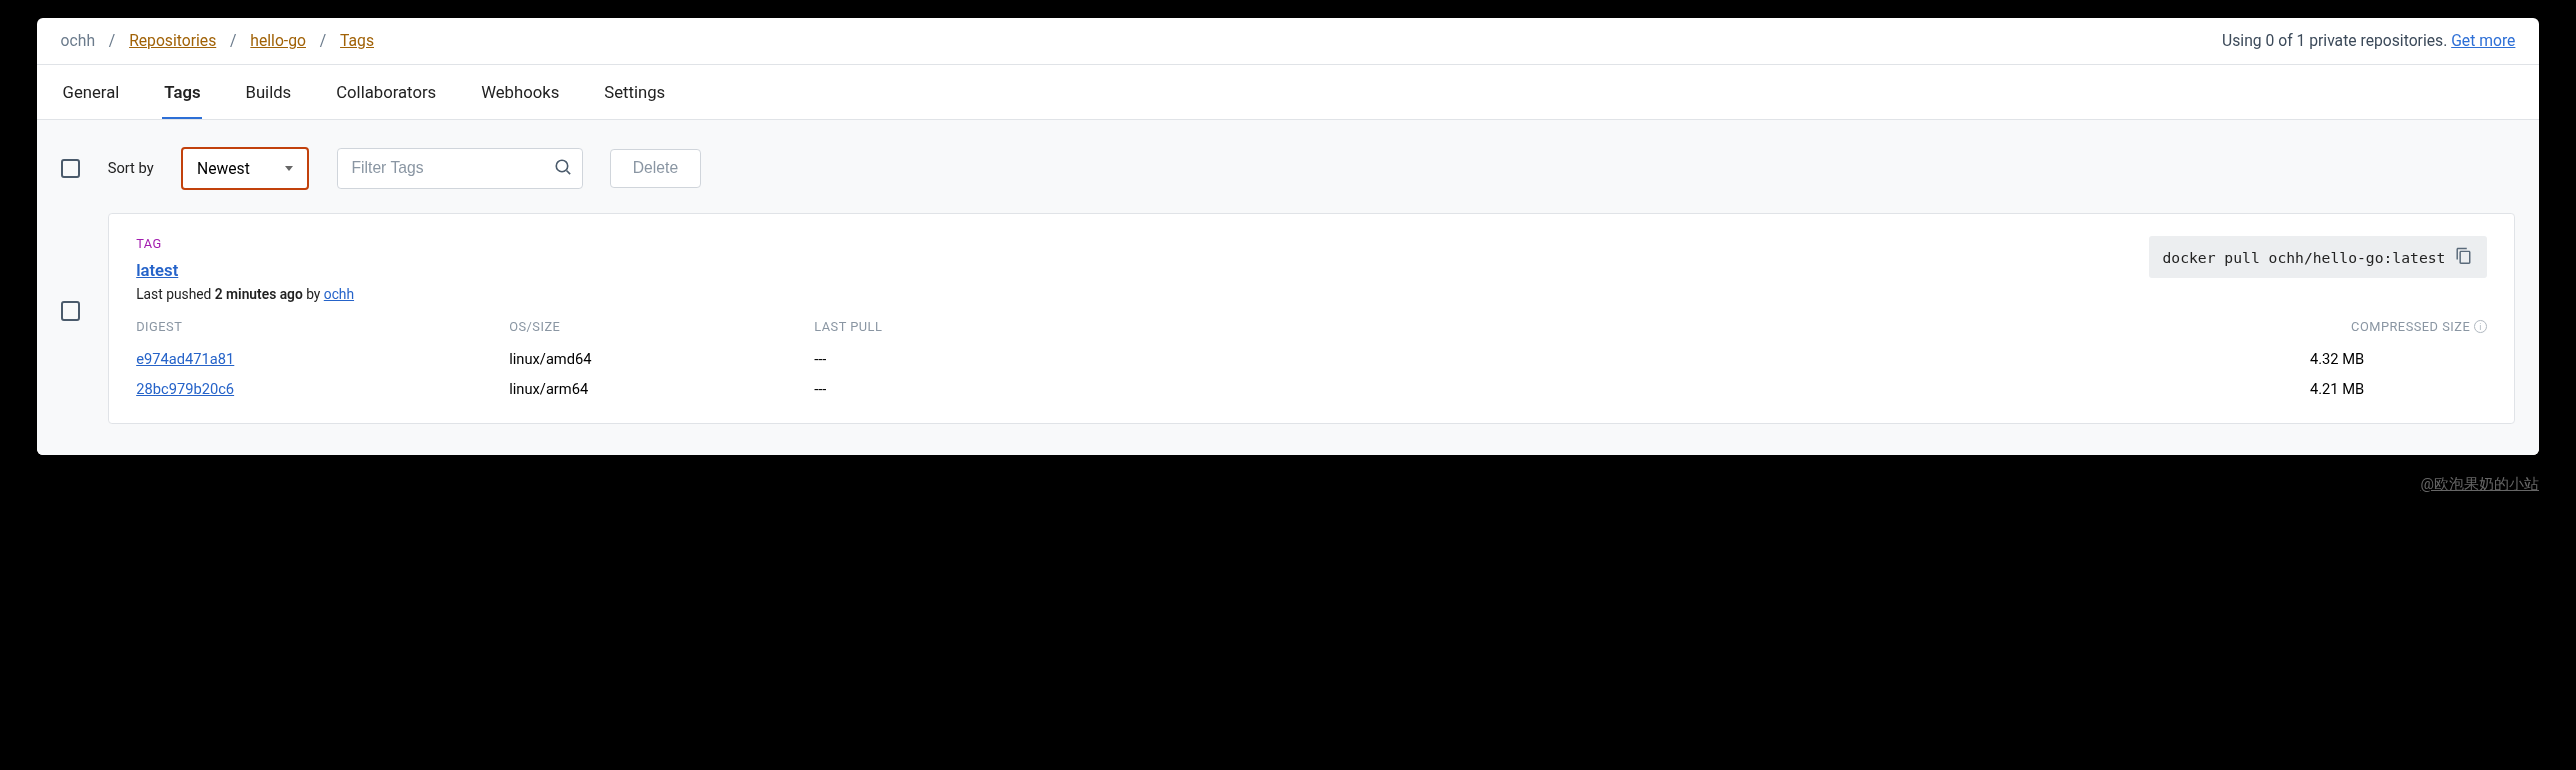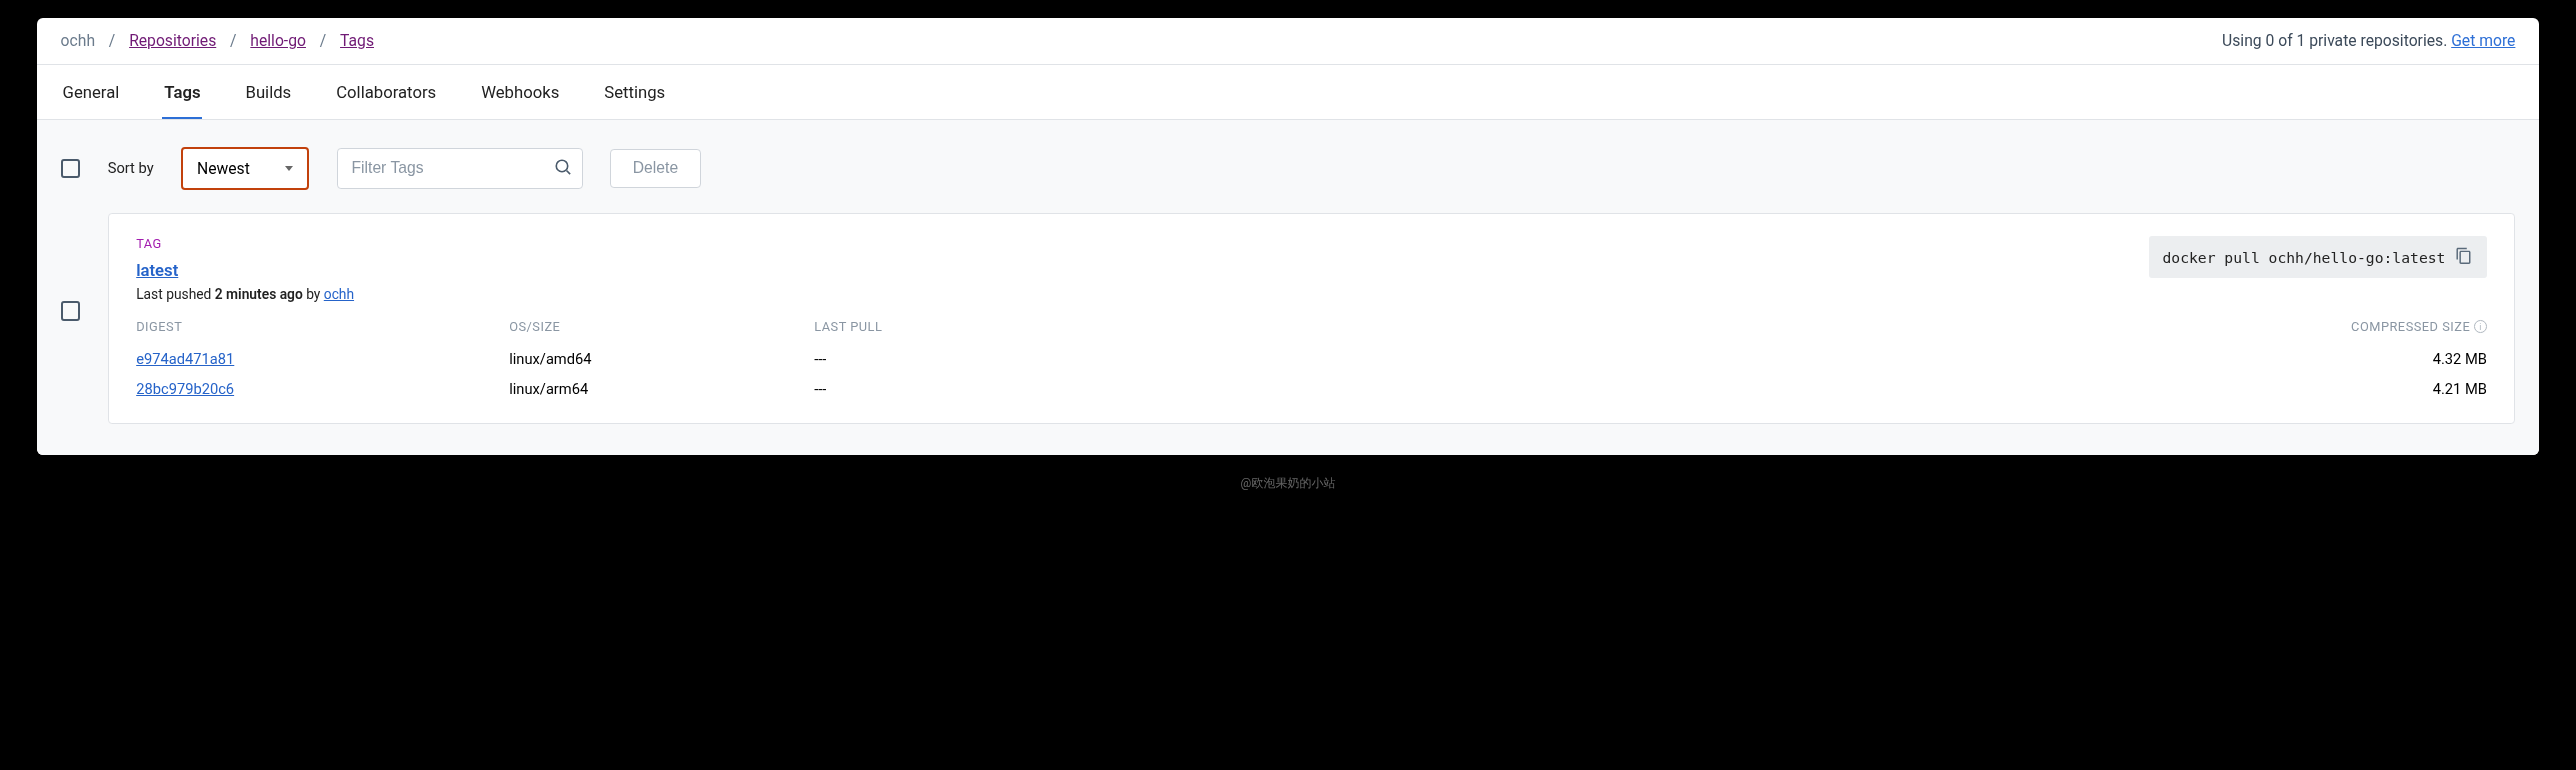--- a/index.html
+++ b/index.html
@@ -2,21 +2,21 @@
 <html><head>
   <meta charset="utf-8">
   <style>
     * { box-sizing: border-box; margin: 0; padding: 0; }
     body { font-family: -apple-system, BlinkMacSystemFont, "Segoe UI", Roboto, Helvetica, Arial, sans-serif; background: #000; }
     .window { background: #fff; border-radius: 5.9px; margin: 17.7px 37px; overflow: hidden; }
     .breadcrumb-bar { display: flex; justify-content: space-between; align-items: center; padding: 13.8px 23.6px; border-bottom: 1px solid #e0e3e7; font-size: 15.7px; }
     .breadcrumb { display: flex; align-items: center; gap: 13.8px; }
     .breadcrumb .sep { color: #6b7b8c; }
     .breadcrumb .muted { color: #6b7b8c; }
-    .breadcrumb a { color: #701a75; text-decoration: underline; }
+    .breadcrumb a { color: #a16207; text-decoration: underline; }
     .quota { color: #3c4a5a; font-size: 15.7px; }
     .quota a { color: #2d6fd6; text-decoration: underline; }
     .tabs { display: flex; gap: 41px; padding: 0 23.6px; border-bottom: 1px solid #e0e3e7; }
     .tab { padding: 17.7px 2px 14.7px; font-size: 16.7px; color: #222; cursor: pointer; border-bottom: 2.9px solid transparent; }
     .tab.active { font-weight: 600; border-bottom-color: #2d6fd6; }
     .content-area { background: #f8f9fa; padding: 27.5px 23.6px 31px; }
     .toolbar { display: flex; align-items: center; gap: 27.5px; margin-bottom: 23.6px; }
     .checkbox { width: 19.6px; height: 19.6px; border: 2px solid #4a5a6b; border-radius: 2.9px; cursor: pointer; flex-shrink: 0; }
     .sort-label { font-size: 14.7px; color: #222; }
     .sort-select { display: flex; align-items: center; justify-content: space-between; background: #fff; border: 2px solid #c2410c; border-radius: 3.9px; padding: 9.8px 13.8px; width: 128px; font-size: 15.7px; cursor: pointer; }
@@ -35,23 +35,23 @@
     .pushed-info .bold { font-weight: 600; }
     .pushed-info a { color: #2563c9; text-decoration: underline; }
     .pull-cmd { display: flex; align-items: center; gap: 10px; background: #eceef0; border-radius: 2.9px; padding: 9.8px 13.8px; font-family: ui-monospace, "SF Mono", Menlo, monospace; font-size: 14.7px; color: #222; }
     .copy-icon svg { width: 17.7px; height: 19.6px; fill: #5a6a7a; }
     .digest-table { width: 100%; }
     .digest-headers { display: grid; grid-template-columns: 373px 305px 1fr 177px; font-size: 12.8px; color: #8a96a3; letter-spacing: 0.5px; padding-bottom: 9.8px; }
     .digest-headers .right { text-align: left; display: flex; align-items: center; justify-content: flex-end; gap: 3.9px; }
     .info-icon { width: 12.8px; height: 12.8px; border: 1px solid #b0b8c0; border-radius: 50%; font-size: 8.8px; color: #b0b8c0; display: inline-flex; align-items: center; justify-content: center; }
     .digest-row { display: grid; grid-template-columns: 373px 305px 1fr 177px; font-size: 14.7px; padding: 5.9px 0; }
     .digest-link { color: #2563c9; text-decoration: underline; }
-    .digest-row .right { text-align: right; }
+    .digest-row .right { }
     .row-checkbox-wrap { padding-top: 88px; }
-    .watermark { text-align: center; color: #666; font-size: 12px; padding: 2px 37px 13.8px; }
+    .watermark { text-align: right; color: #666; font-size: 15px; padding: 2px 37px 13.8px; text-decoration: underline; }
   </style>
 </head>
 <body>
 
 <div class="window">
   <div class="breadcrumb-bar">
     <div class="breadcrumb">
       <span class="muted">ochh</span>
       <span class="sep">/</span>
       <a href="#">Repositories</a>

